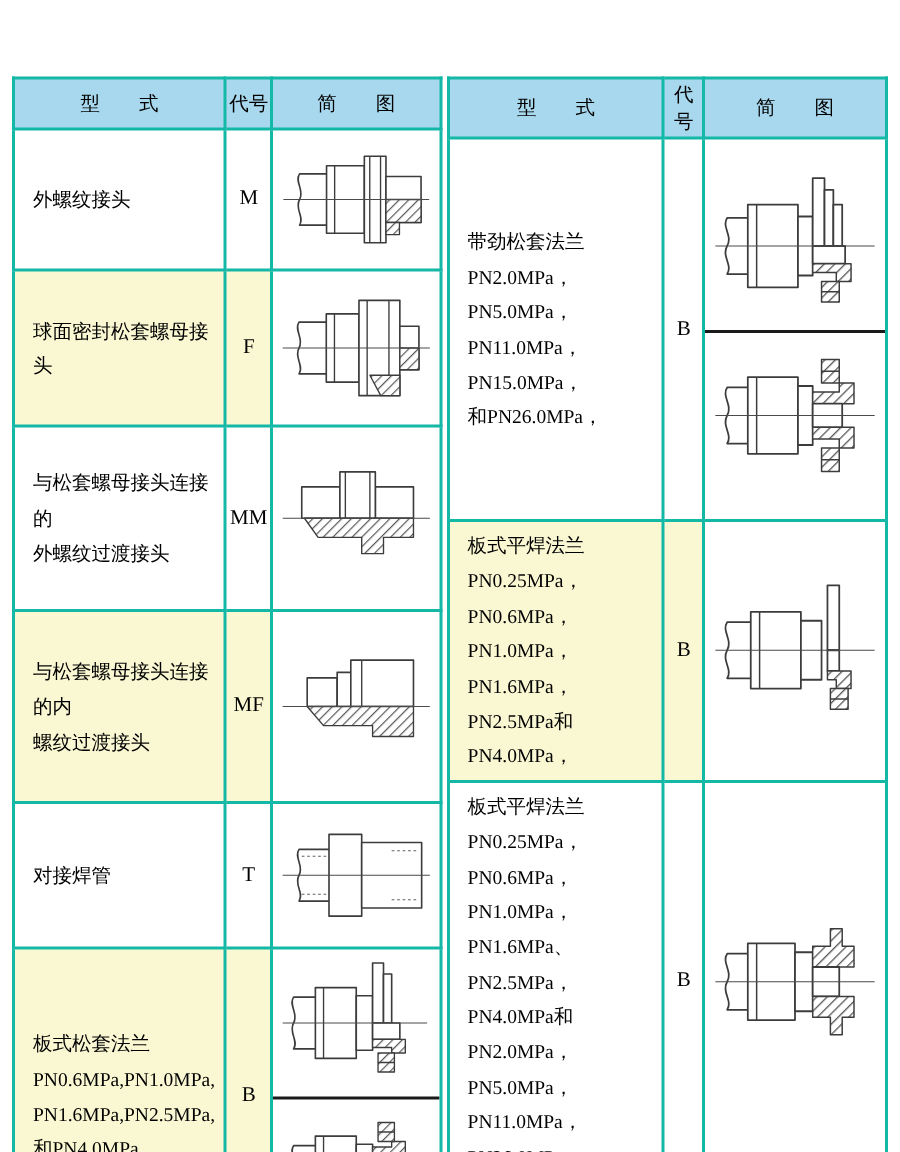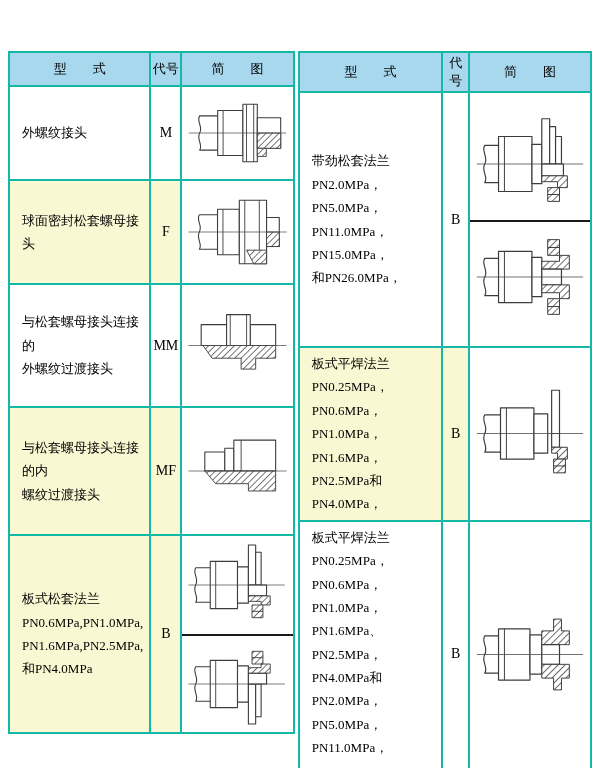--- a/index.html
+++ b/index.html
@@ -126,20 +126,38 @@
             <rect class="w" x="24" y="29" width="22" height="21"></rect>
             <rect class="w" x="46" y="25" width="10" height="25"></rect>
             <rect class="w" x="56" y="16" width="46" height="34"></rect>
                 <line class="ln" x1="64" y1="16" x2="64" y2="50"></line>
             <path class="h" d="M24 50 H102 V72 H72 V64 H36 Z"></path>
             <path class="cl" d="M6 50 H114"></path>
           </svg>
         </td>
       </tr>
 
+      <tr style="height:97px">
+        <td class="type">
+              <div class="tx">对接焊管</div>
+            </td>
+        <td class="code">T</td>
+        <td class="diag">
+          <svg class="dg" width="109" height="93" viewBox="0 0 120 100" preserveAspectRatio="xMidYMid meet">
+            <path class="w" d="M40 31 H18 C14 37 22 43 18 50 C14 57 22 63 18 69 H40"></path>
+            <path class="ds" d="M20 36 H38"></path>
+                <path class="ds" d="M20 64 H38"></path>
+            <rect class="w" x="40" y="20" width="24" height="60"></rect>
+            <rect class="w" x="64" y="26" width="44" height="48"></rect>
+            <path class="ds" d="M86 32 H106"></path>
+                <path class="ds" d="M86 68 H106"></path>
+            <path class="cl" d="M6 50 H114"></path>
+          </svg>
+        </td>
+      </tr>
 
       <tr style="height:156px">
         <td class="type hl">
               <div class="tx">板式松套法兰
 PN0.6MPa,PN1.0MPa,
 PN1.6MPa,PN2.5MPa,
 和PN4.0MPa</div>
             </td>
         <td class="code hl">B</td>
         <td class="diag">

